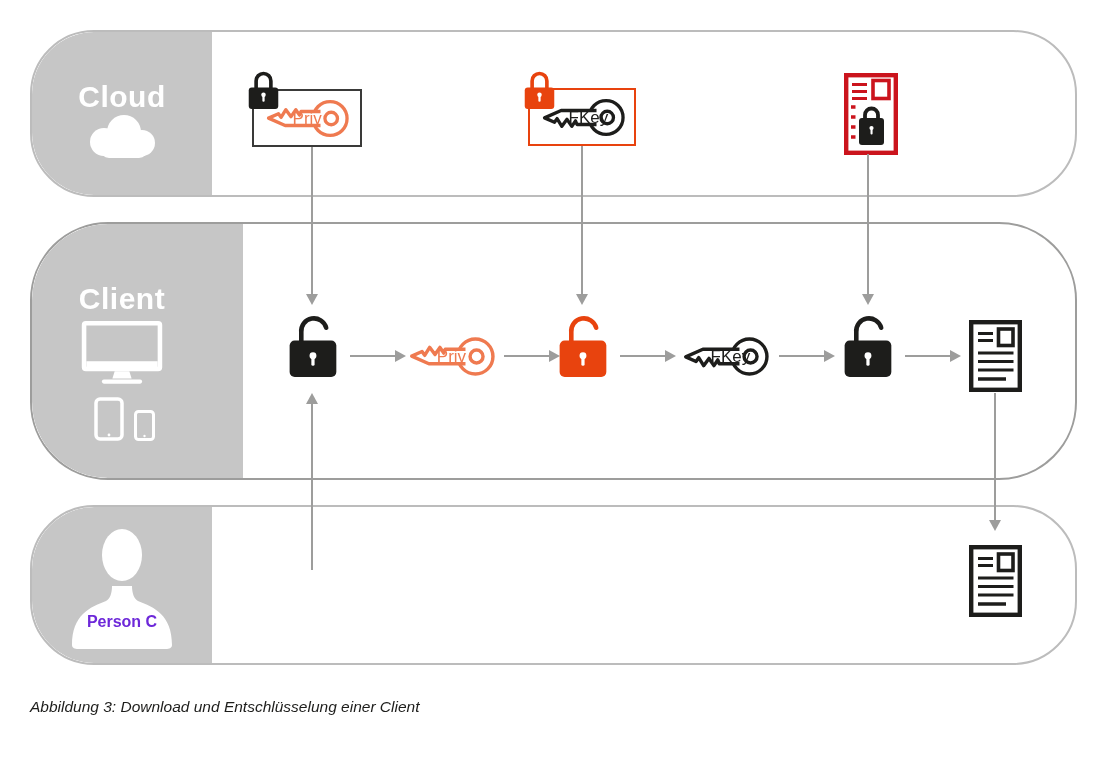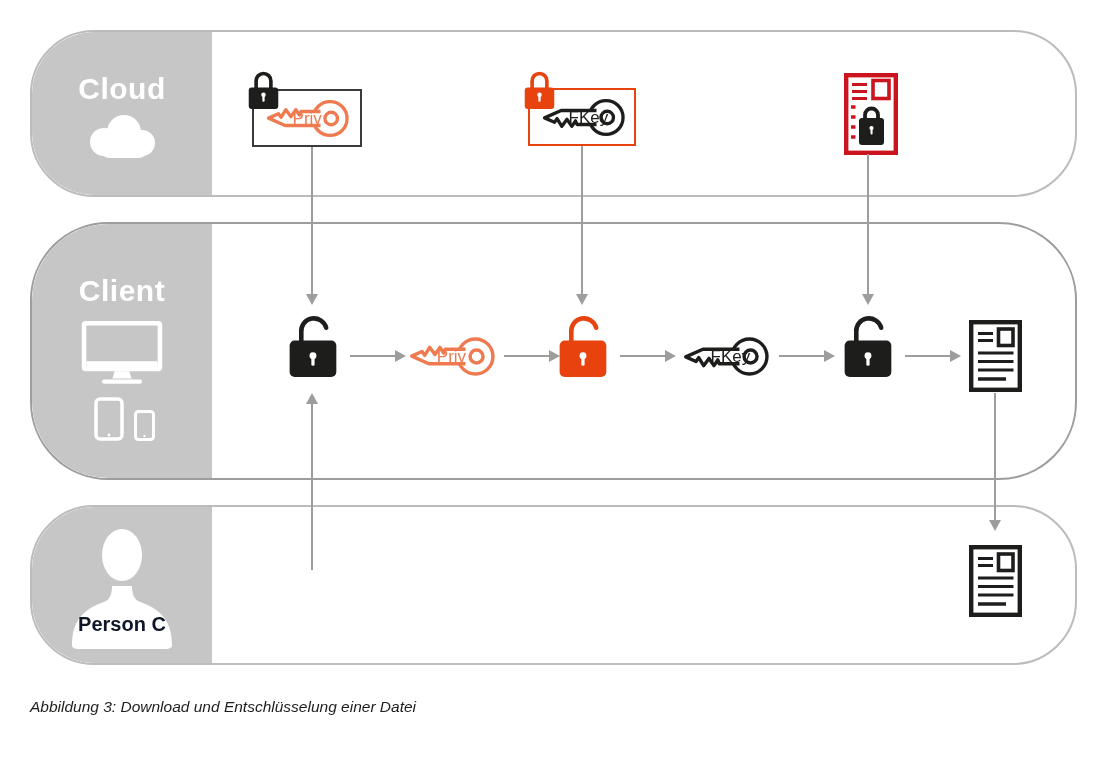--- a/index.html
+++ b/index.html
@@ -6,27 +6,27 @@
   html,body{margin:0;padding:0;background:#fff;}
   .stage{position:relative;width:1107px;height:760px;background:#fff;overflow:hidden;
          font-family:"Liberation Sans",sans-serif;}
   
   .lane{position:absolute;left:30px;width:1047px;background:#fff;box-sizing:border-box;overflow:hidden;}
   .lane-cloud{top:30px;height:167px;border:2px solid #bcbcbc;border-radius:64px;}
   .lane-client{top:222px;height:258px;border:2px solid #9d9d9c;border-radius:78px;}
   .lane-person{top:505px;height:160px;border:2px solid #bcbcbc;border-radius:64px;}
   .label-area{position:absolute;left:0;top:0;bottom:0;width:180px;background:#c6c6c6;}
   .lane-cloud .label-area{border-radius:62px 0 0 62px;}
-  .lane-client .label-area{border-radius:76px 0 0 76px;}
+  .lane-client .label-area{border-radius:76px 0 0 76px;padding-left:31px;}
   .lane-person .label-area{border-radius:62px 0 0 62px;}
   .lane-title{position:absolute;left:0;width:180px;text-align:center;color:#fff;
-              font-weight:bold;font-size:30px;letter-spacing:.5px;}
+              font-weight:bold;font-size:30px;letter-spacing:.5px;margin-top:8px;}
   .t-cloud{top:40px;} .t-client{top:50px;}
-  .person-title{position:absolute;left:0;width:180px;text-align:center;color:#0f172a;
-                font-weight:bold;font-size:20px;top:106px;}
+  .person-title{position:absolute;left:0;width:180px;text-align:center;color:#6d28d9;
+                font-weight:bold;font-size:16px;top:106px;}
   .la-icon{position:absolute;display:block;}
   .i-cloud{left:54px;top:80px;width:72px;height:46px;}
   .i-monitor{left:47px;top:97px;width:86px;height:64px;}
   .i-tablet{left:62px;top:173px;width:30px;height:44px;}
   .i-phone{left:102px;top:186px;width:21px;height:31px;}
   .i-person{left:28px;top:16px;width:124px;height:126px;}
   
   .kbox{position:absolute;background:#fff;box-sizing:border-box;}
   .priv-box{left:220px;top:57px;width:110px;height:58px;border:2.5px solid #3a3a39;}
   .fkey-box{left:496px;top:56px;width:108px;height:58px;border:2.5px solid #e8430e;}
@@ -242,14 +242,14 @@
         </svg>
     </div>
   </div>
 
   <div class="va va-down v1"></div>
   <div class="va va-down v2"></div>
   <div class="va va-down v3"></div>
   <div class="va va-up v4"></div>
   <div class="va va-down v5"></div>
 
-  <div class="caption">Abbildung 3: Download und Entschlüsselung einer Datei</div>
+  <div class="caption">Abbildung 3: Download und Entschlüsselung einer Client</div>
 </div>
 
 </body></html>

